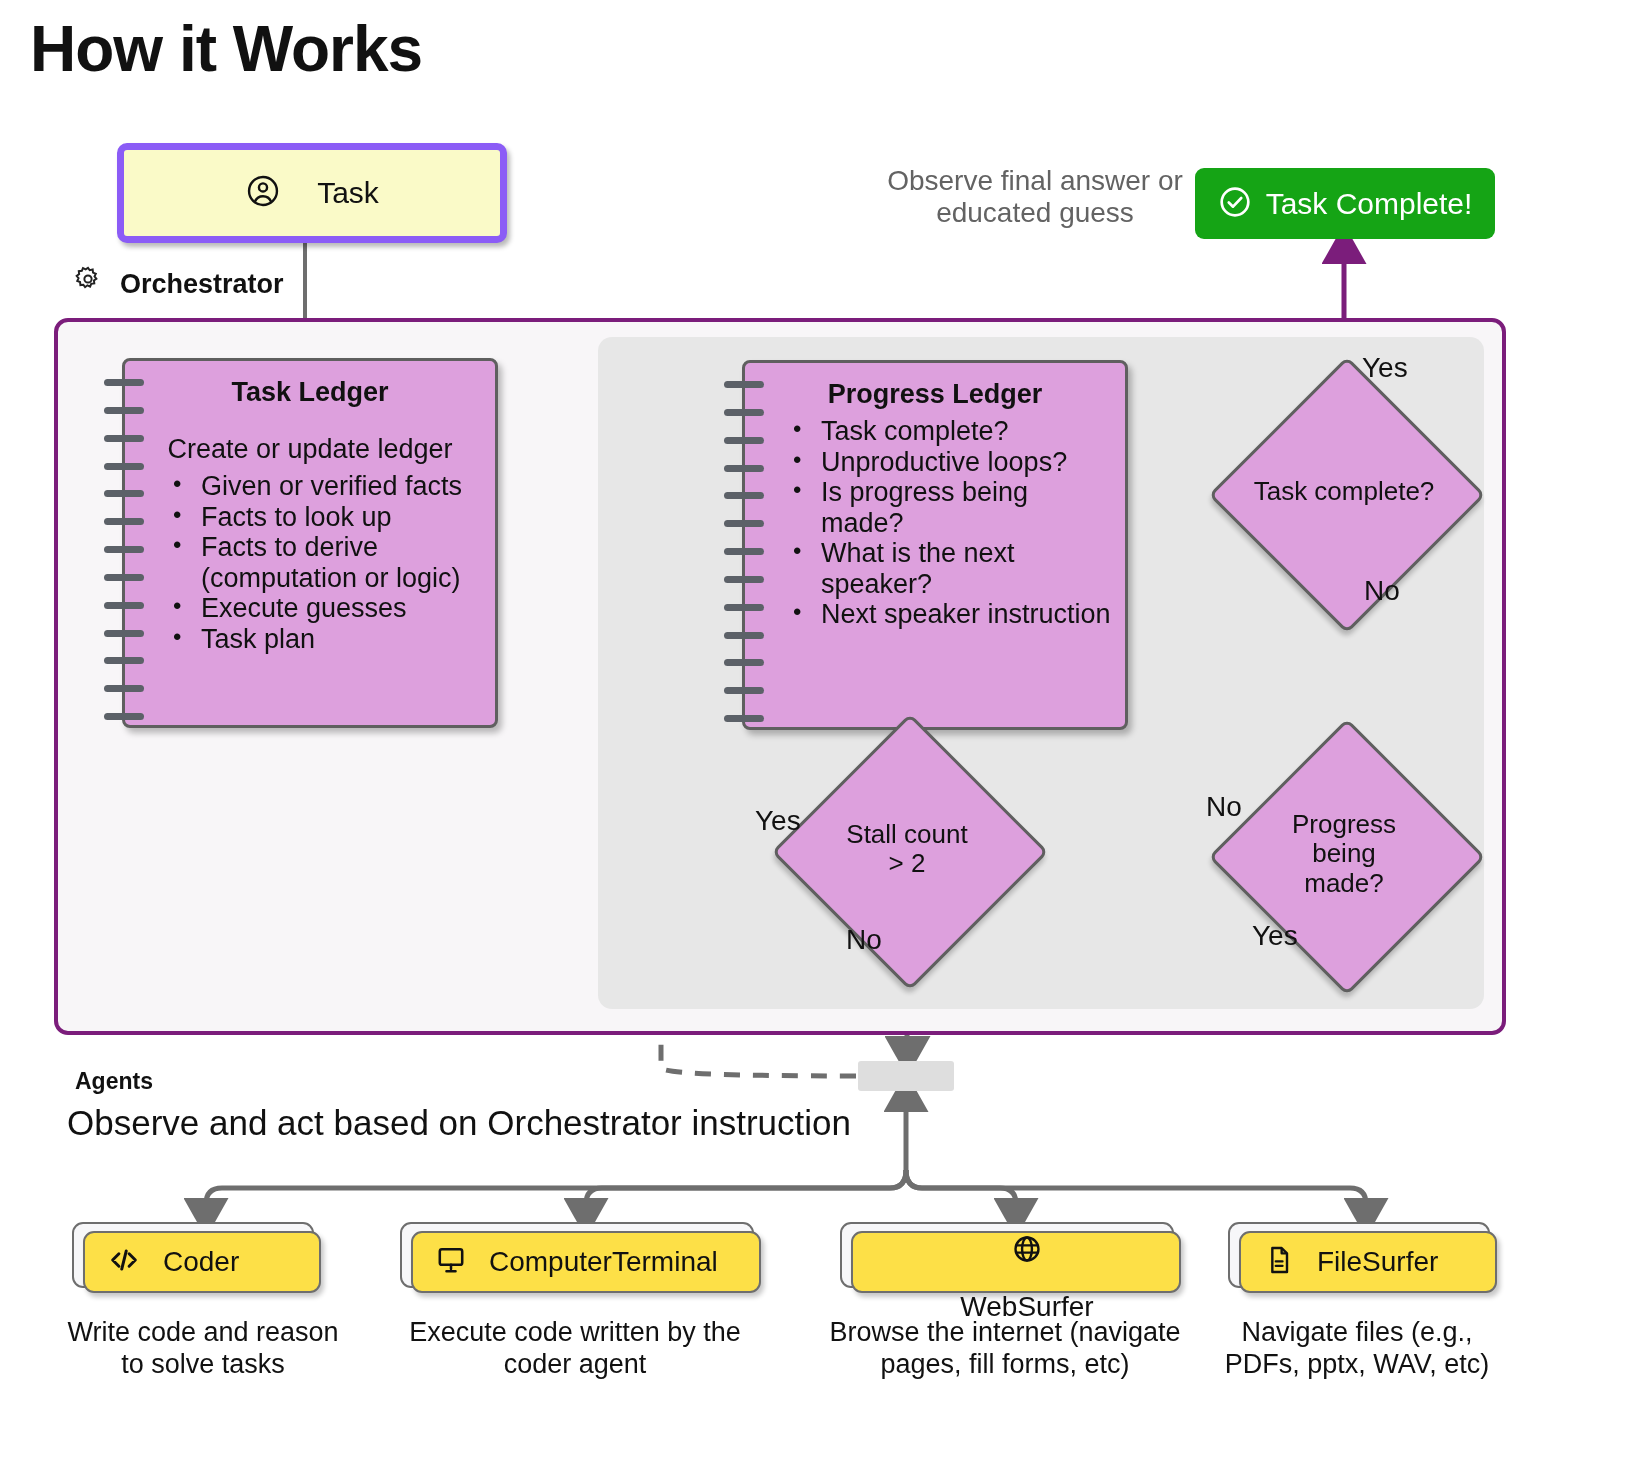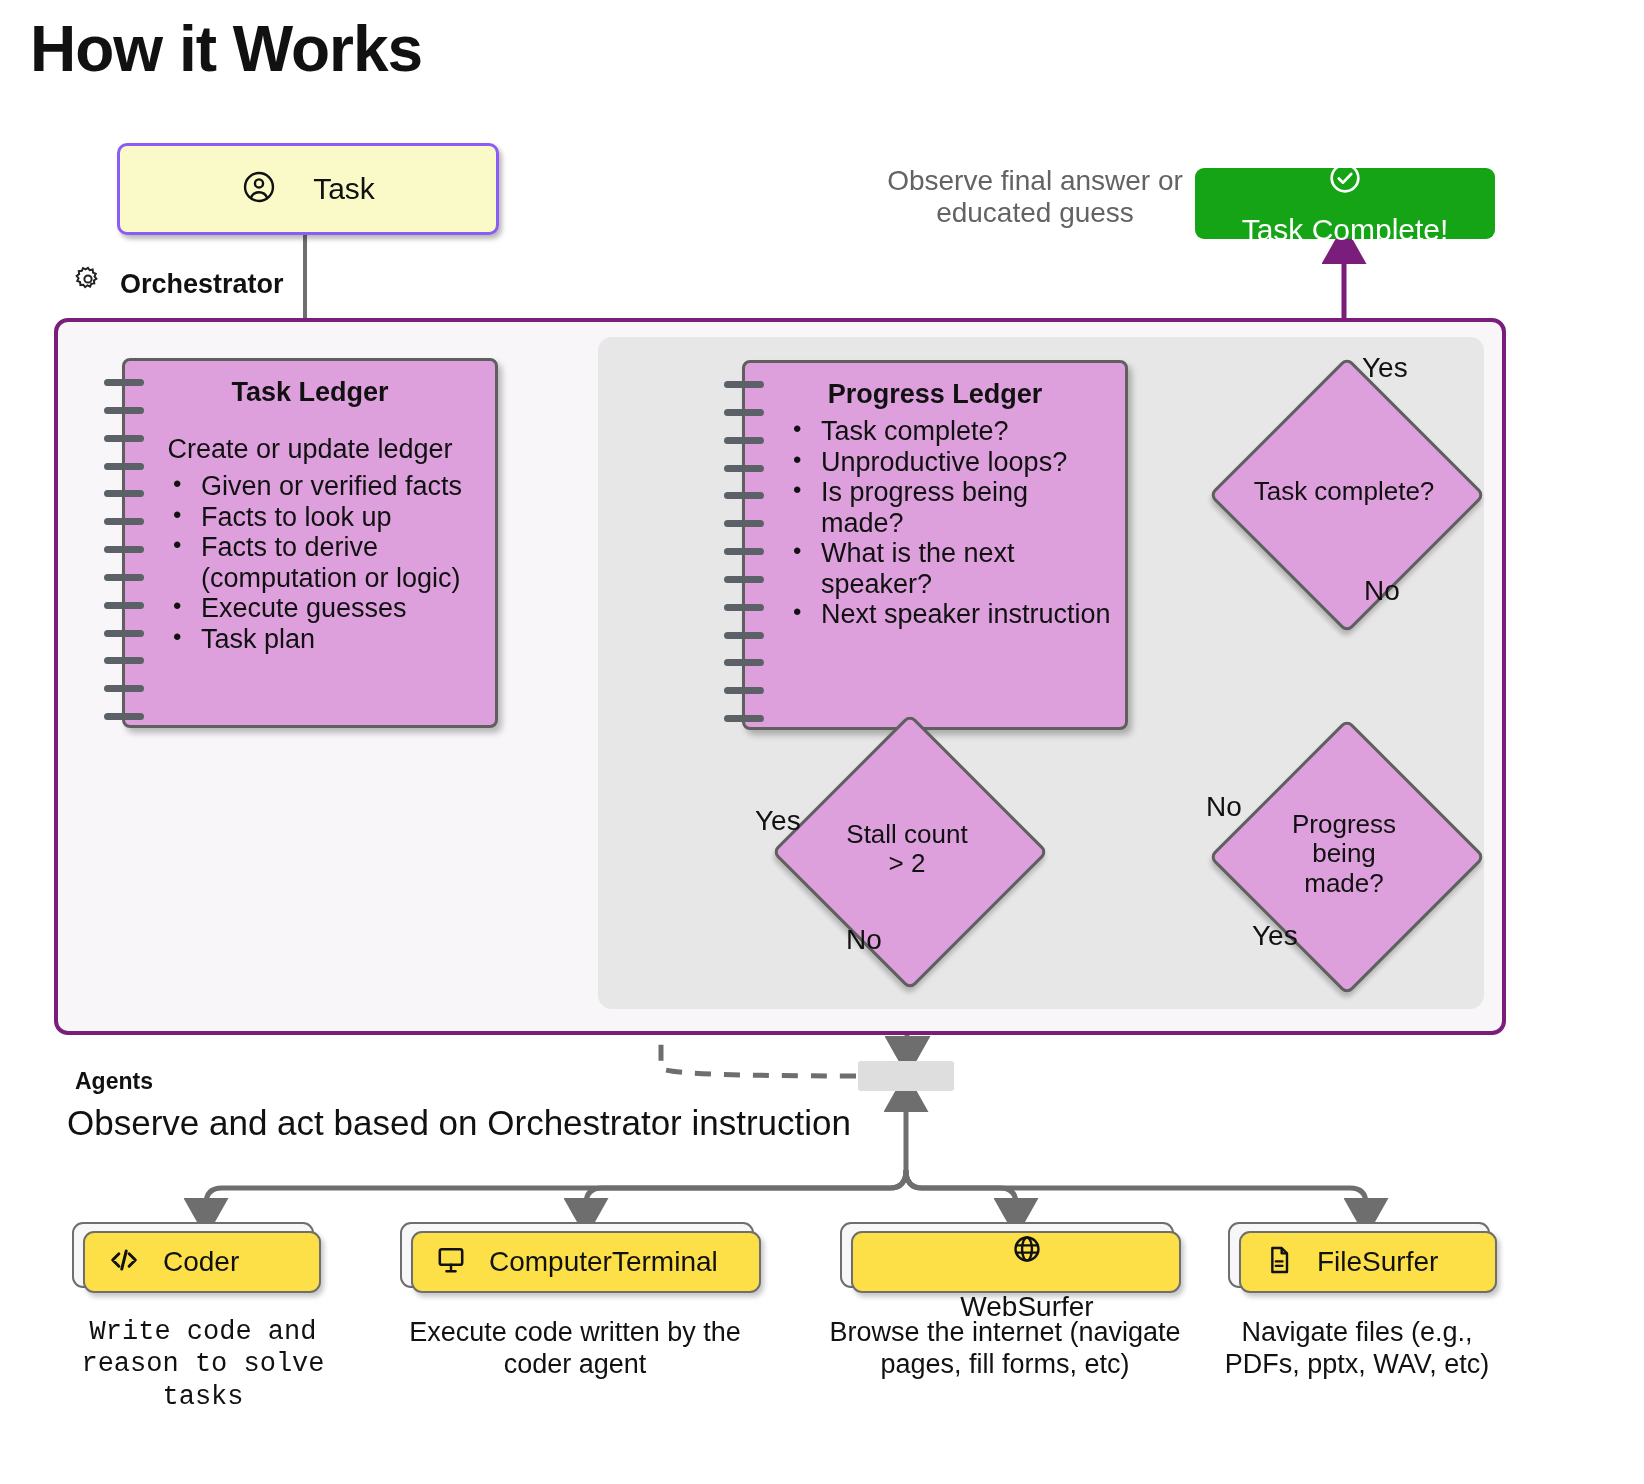--- a/index.html
+++ b/index.html
@@ -6,21 +6,21 @@
   body{width:1644px;height:1484px;position:relative;overflow:hidden;
        font-family:"Liberation Sans","DejaVu Sans",sans-serif;color:#111;}
   #stage{position:absolute;inset:0;width:1644px;height:1484px;}
   .abs{position:absolute;}
 
   
   #title{left:30px;top:12px;font-size:64px;font-weight:bold;letter-spacing:-1px;color:#111;}
 
   
   #task-box{left:117px;top:143px;width:376px;height:86px;background:#FAFAC8;
-            border:3px solid #8b5cf6;border-radius:10px;
+            border:7px solid #8b5cf6;border-radius:10px;
             box-shadow:3px 4px 5px rgba(0,0,0,.28);
             display:flex;align-items:center;justify-content:center;gap:36px;}
   #task-box .lbl{font-size:30px;font-weight:500;color:#111;}
 
   
   #orch-label{left:74px;top:265px;display:flex;align-items:flex-end;gap:18px;
               font-size:27px;font-weight:bold;color:#111;}
 
   
   #orch-box{left:54px;top:318px;width:1444px;height:709px;background:#F8F6F8;
@@ -55,21 +55,21 @@
   #d-progress{left:1249px;top:759px;width:190px;height:190px;}
   #d-stall{left:812px;top:754px;width:190px;height:190px;}
 
   
   .ylabel{font-size:28px;color:#111;}
 
   
   #report-text{left:880px;top:165px;width:310px;text-align:center;font-size:28px;
                line-height:1.14;color:#636363;}
   #badge{left:1195px;top:168px;width:300px;height:71px;background:#15A415;
-         border-radius:9px;display:flex;align-items:center;justify-content:center;gap:14px;flex-direction:column;}
+         border-radius:9px;display:flex;align-items:center;justify-content:center;gap:14px;}
   #badge .lbl{font-size:30px;color:#fff;}
 
   
   #junction{left:858px;top:1061px;width:96px;height:30px;background:#DEDEDE;border-radius:3px;}
 
   
   #agents-title{left:75px;top:1068px;font-size:23px;font-weight:bold;color:#111;}
   #agents-sub{left:67px;top:1103px;font-size:35px;color:#111;}
 
   .agent{position:absolute;width:262px;}
@@ -85,21 +85,21 @@
   #agent-0{left:72px;top:1222px;}
   #agent-1{left:400px;top:1222px;}
   #agent-2{left:840px;top:1222px;}
   #agent-3{left:1228px;top:1222px;}
   #agent-1 .s1,#agent-1 .s2{width:350px;}
   #agent-1{width:350px;} #agent-1 .desc{width:362px;margin-left:-6px;}
   #agent-2 .s1,#agent-2 .s2{width:330px;flex-direction:column;}
   #agent-2{width:330px;} #agent-2 .desc{width:366px;margin-left:-18px;}
   #agent-3 .s1,#agent-3 .s2{width:258px;}
   #agent-3{width:258px;} #agent-3 .desc{width:280px;margin-left:-11px;}
-  #agent-0 .desc{width:290px;margin-left:-14px;font-family:Liberation Mono, monospace;}
+  #agent-0 .desc{width:290px;margin-left:-14px;}
 
   svg.overlay{position:absolute;left:0;top:0;width:1644px;height:1484px;
               pointer-events:none;overflow:visible;}
 </style>
 </head>
 <body>
 
 <div id="stage">
 
   <svg class="overlay">

